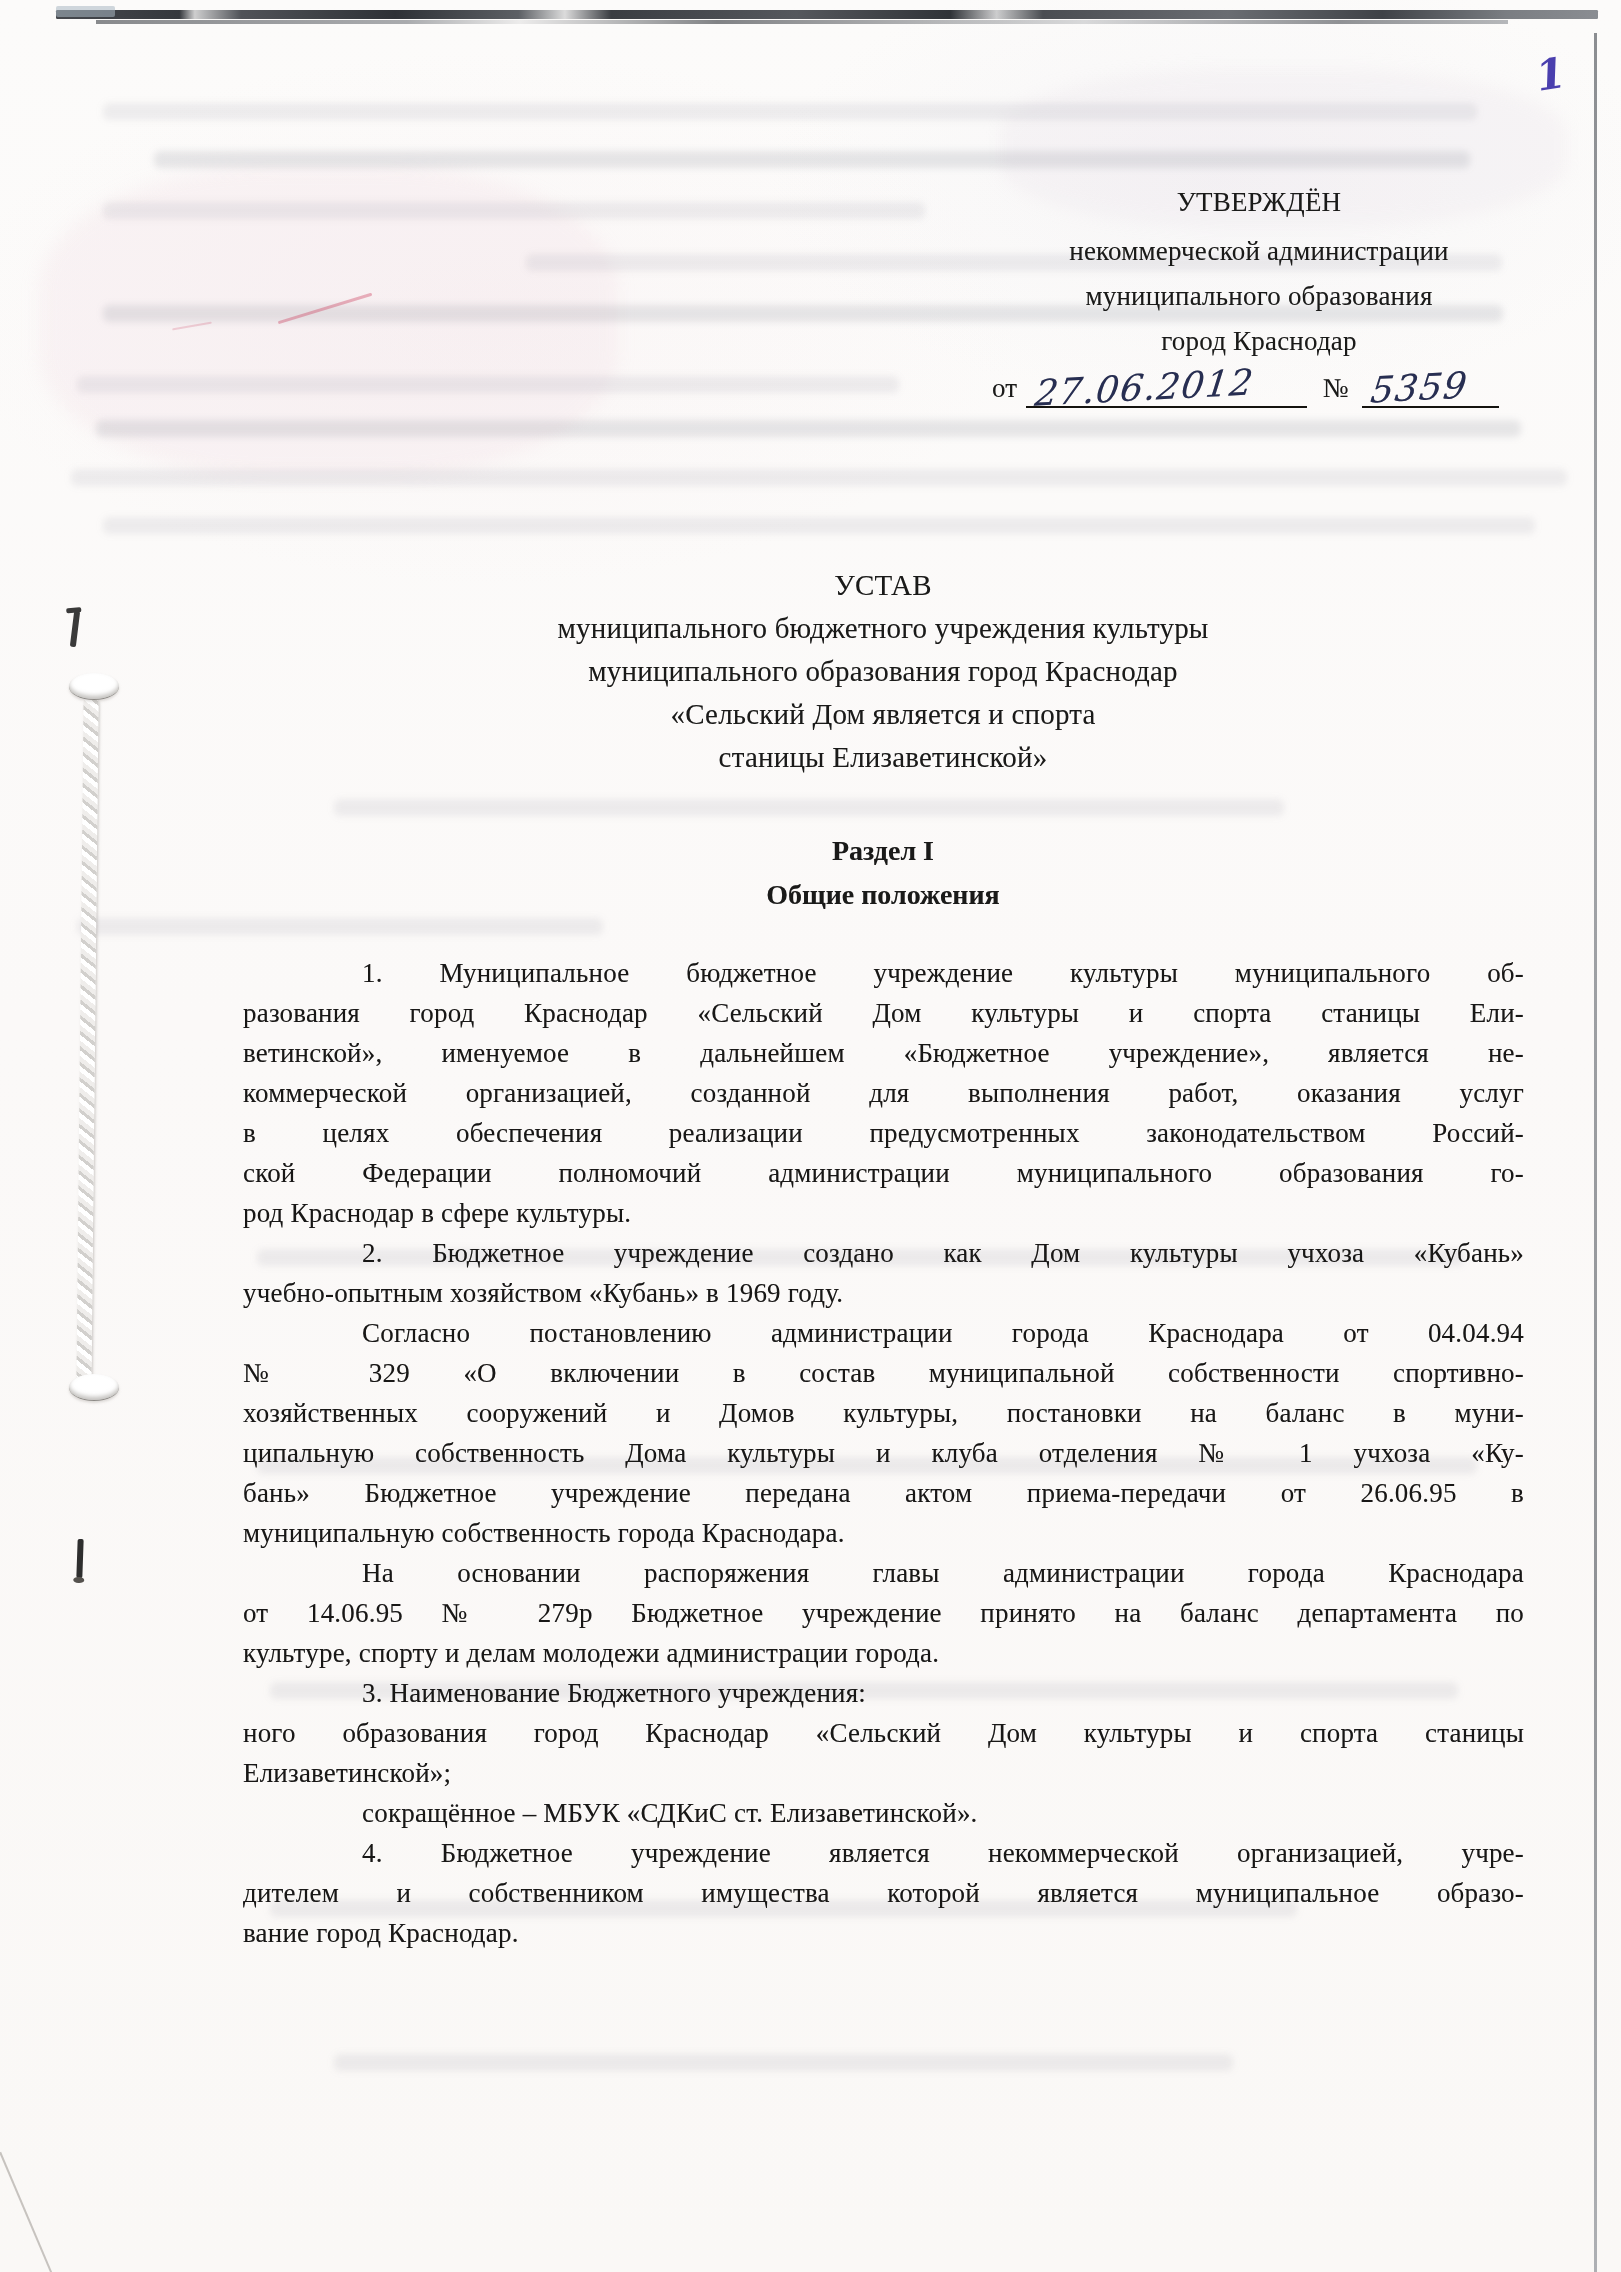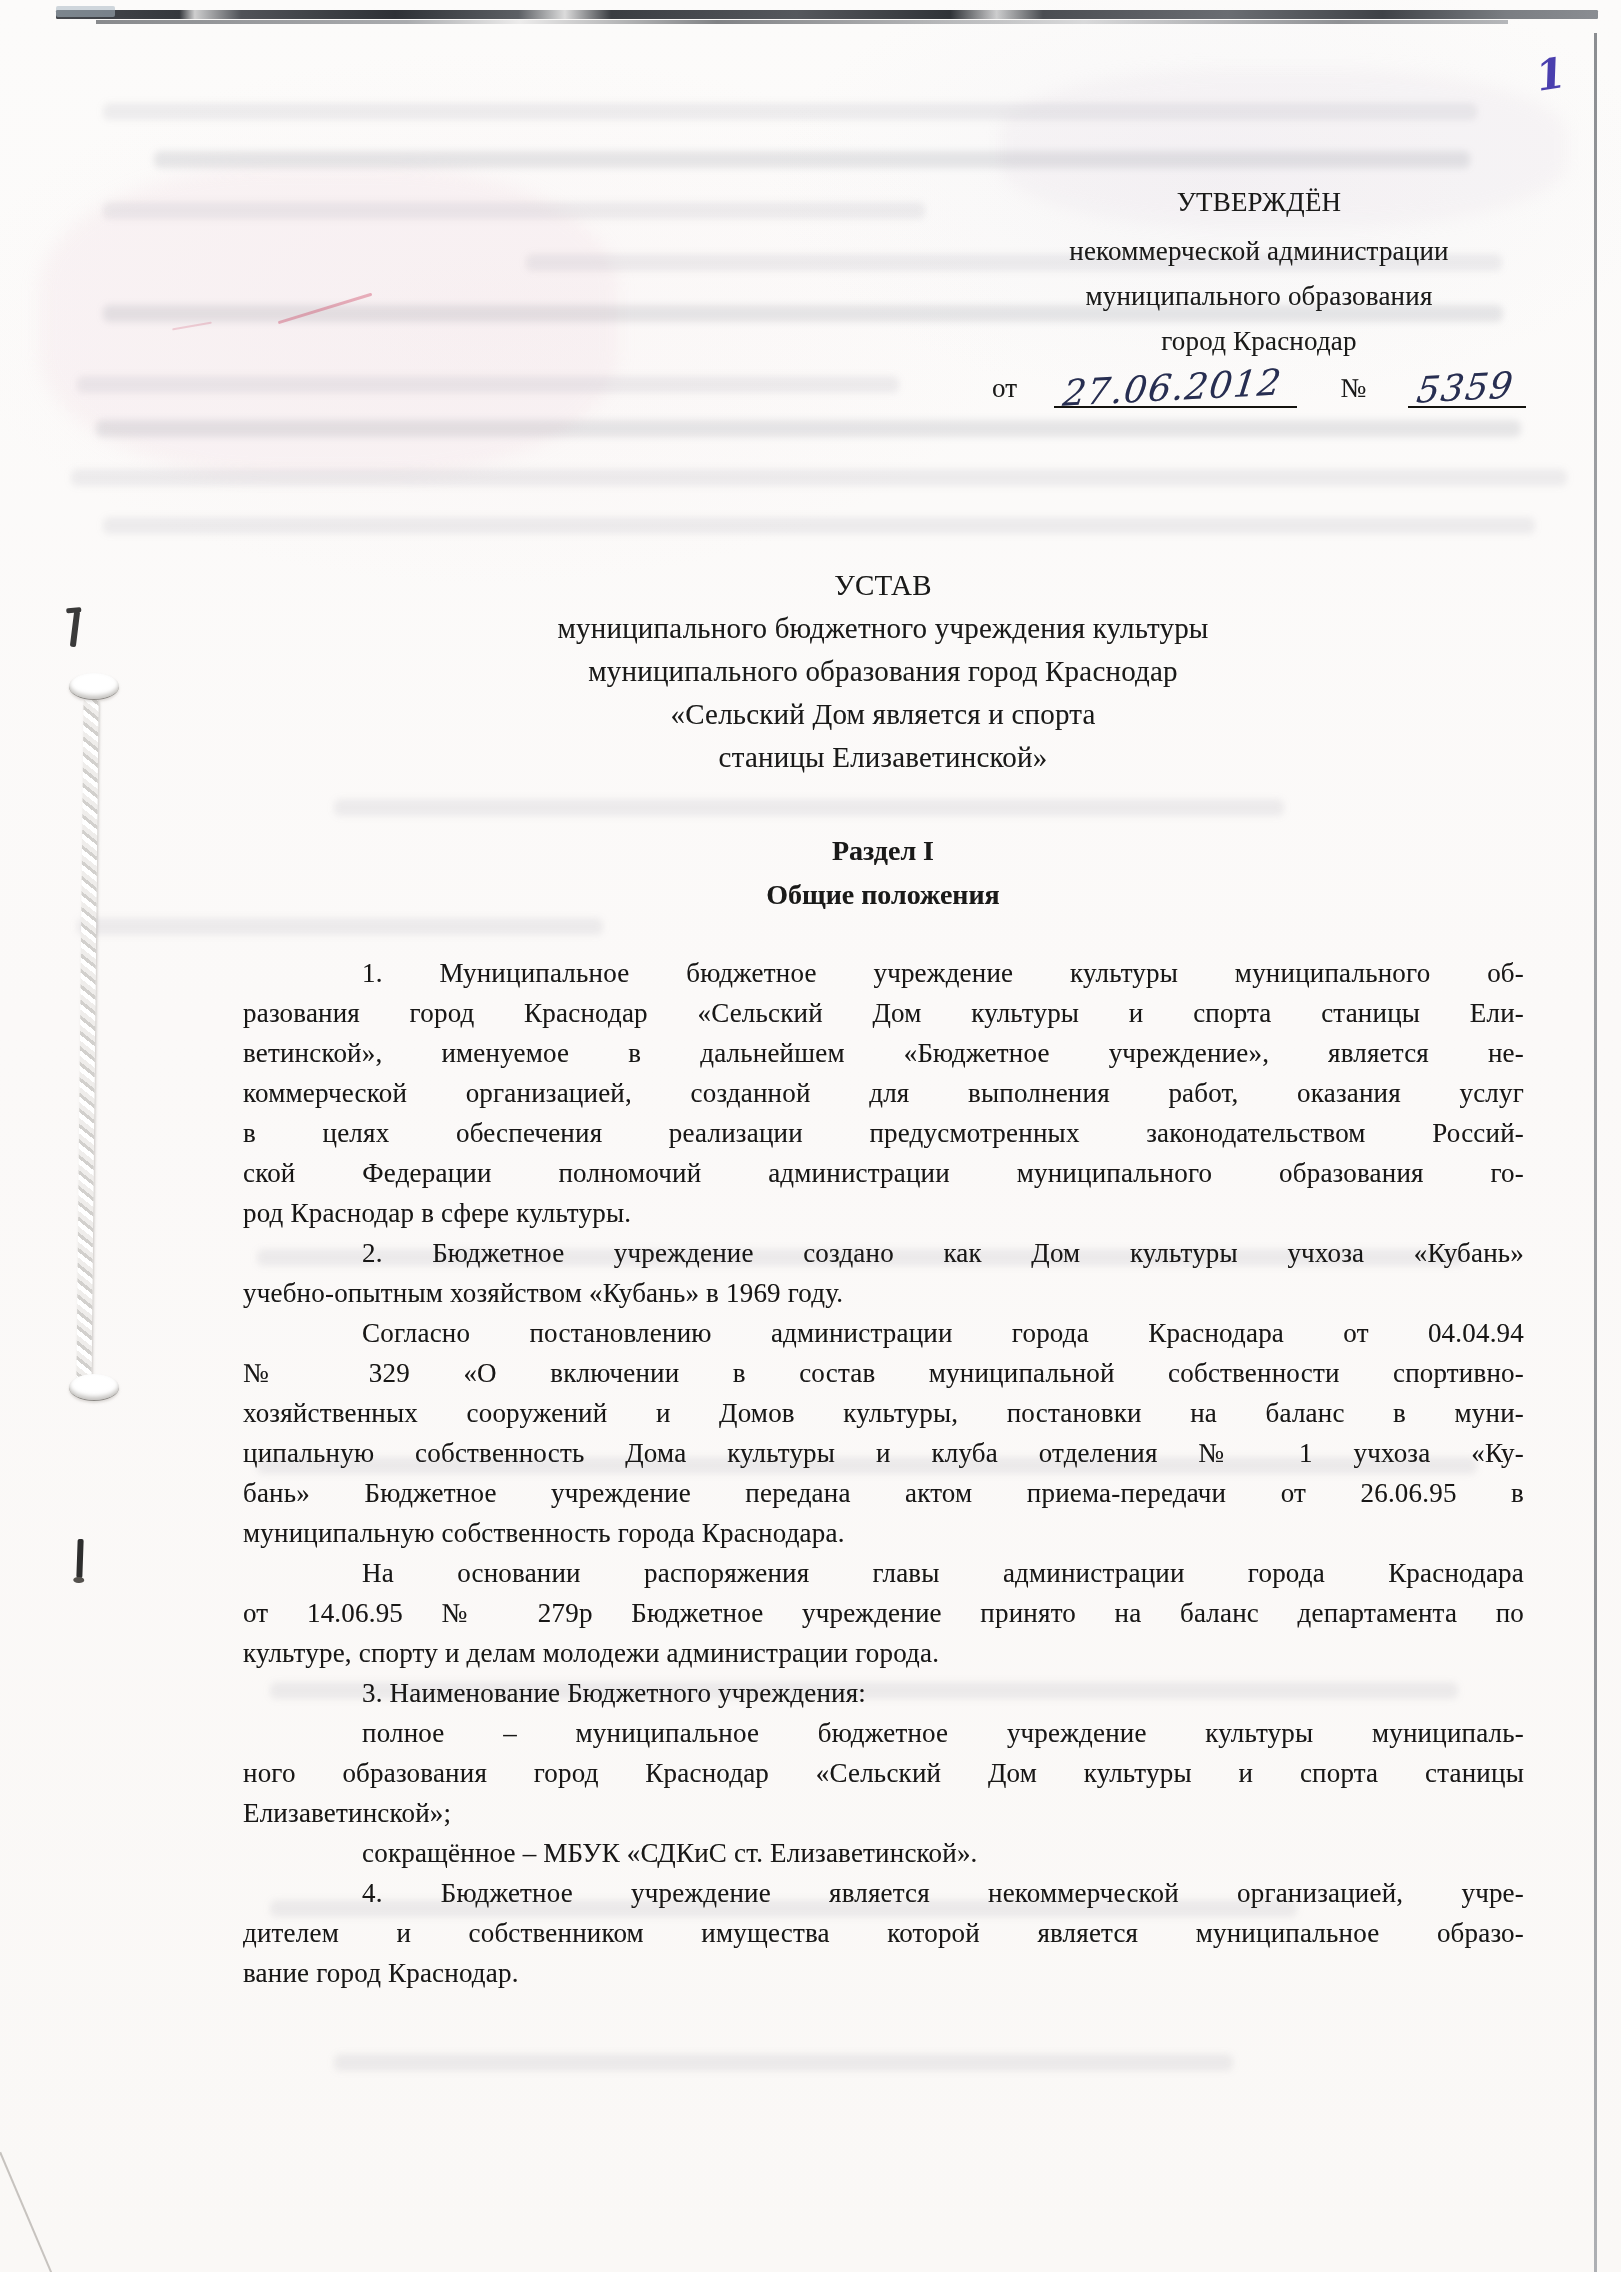--- a/index.html
+++ b/index.html
@@ -55,21 +55,21 @@
           font-family:"DejaVu Serif",serif;font-style:italic;font-weight:bold;
           font-size:42px;color:#4a3fae;transform:rotate(-9deg);}
   .hw{position:absolute;left:9px;bottom:0px;font-family:"DejaVu Serif",serif;font-style:italic;
       font-size:36px;color:#272e52;transform:rotate(-3deg) skewX(-10deg);
       white-space:nowrap;letter-spacing:1.3px;line-height:1;}
   
   .approval{position:absolute;left:992px;top:180px;width:534px;z-index:2;
             font-size:27px;line-height:45px;text-align:center;letter-spacing:0.2px;
             text-shadow:0 0 0.6px rgba(30,30,30,.28);}
   .appr-title{margin-bottom:3.9px;}
-  .appr-row{display:flex;align-items:flex-end;margin-top:3.9px;text-align:left;line-height:40px;gap:28px;}
+  .appr-row{display:flex;align-items:flex-end;margin-top:3.9px;text-align:left;line-height:40px;}
   .blank{display:inline-block;position:relative;border-bottom:2.6px solid #14130f;height:36px;}
   .blank.date{width:281px;margin:0 15.4px 0 9px;}
   .blank.num{width:137px;margin-left:13px;}
   
   .title-block{position:absolute;left:241px;top:564px;width:1284px;z-index:2;
                text-align:center;font-weight:normal;font-size:29px;line-height:43px;letter-spacing:0.2px;
                text-shadow:0 0 0.6px rgba(25,25,25,.3);}
   .section-block{position:absolute;left:241px;top:829px;width:1284px;z-index:2;
                text-align:center;font-weight:bold;font-size:28px;line-height:44px;
                text-shadow:0 0 0.6px rgba(25,25,25,.3);}
@@ -170,21 +170,20 @@
       <div class="ind j">Согласно постановлению администрации города Краснодара от 04.04.94</div>
       <div class="j">№ 329 «О включении в состав муниципальной собственности спортивно-</div>
       <div class="j">хозяйственных сооружений и Домов культуры, постановки на баланс в муни-</div>
       <div class="j">ципальную собственность Дома культуры и клуба отделения № 1 учхоза «Ку-</div>
       <div class="j">бань» Бюджетное учреждение передана актом приема-передачи от 26.06.95 в</div>
       <div class="last">муниципальную собственность города Краснодара.</div>
       <div class="ind j">На основании распоряжения главы администрации города Краснодара</div>
       <div class="j">от 14.06.95 № 279р Бюджетное учреждение принято на баланс департамента по</div>
       <div class="last">культуре, спорту и делам молодежи администрации города.</div>
       <div class="ind last">3. Наименование Бюджетного учреждения:</div>
-      <div class="ind j">полное – муниципальное бюджетное учреждение культуры муниципаль-</div>
       <div class="j">ного образования город Краснодар «Сельский Дом культуры и спорта станицы</div>
       <div class="last">Елизаветинской»;</div>
       <div class="ind last">сокращённое – МБУК «СДКиС ст. Елизаветинской».</div>
       <div class="ind j">4. Бюджетное учреждение является некоммерческой организацией, учре-</div>
       <div class="j">дителем и собственником имущества которой является муниципальное образо-</div>
       <div class="last">вание город Краснодар.</div>
     </div>
 
 </div>
 

